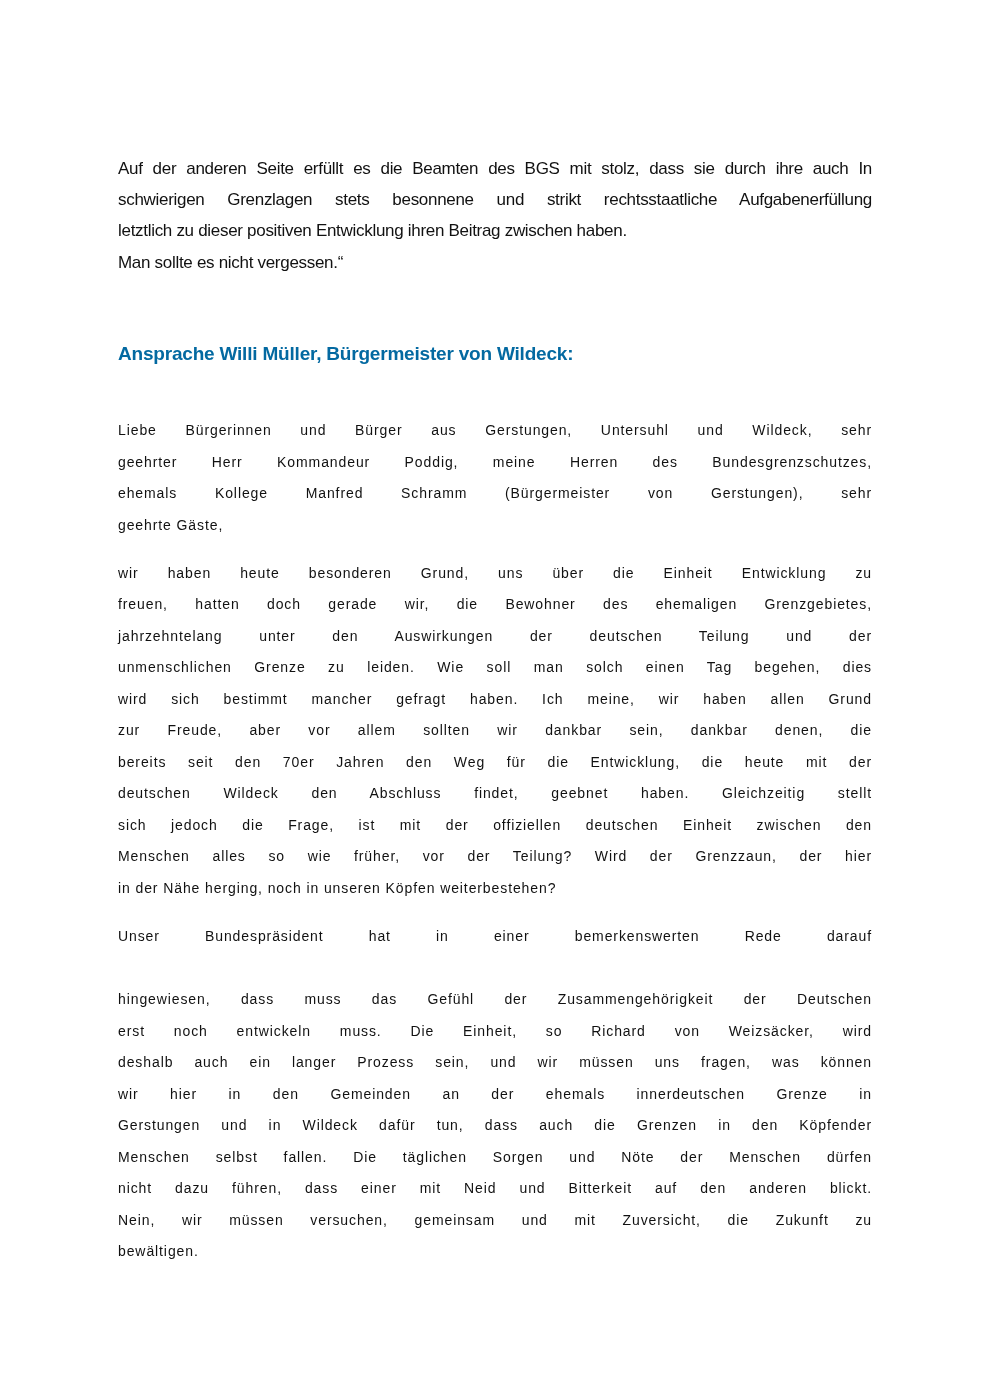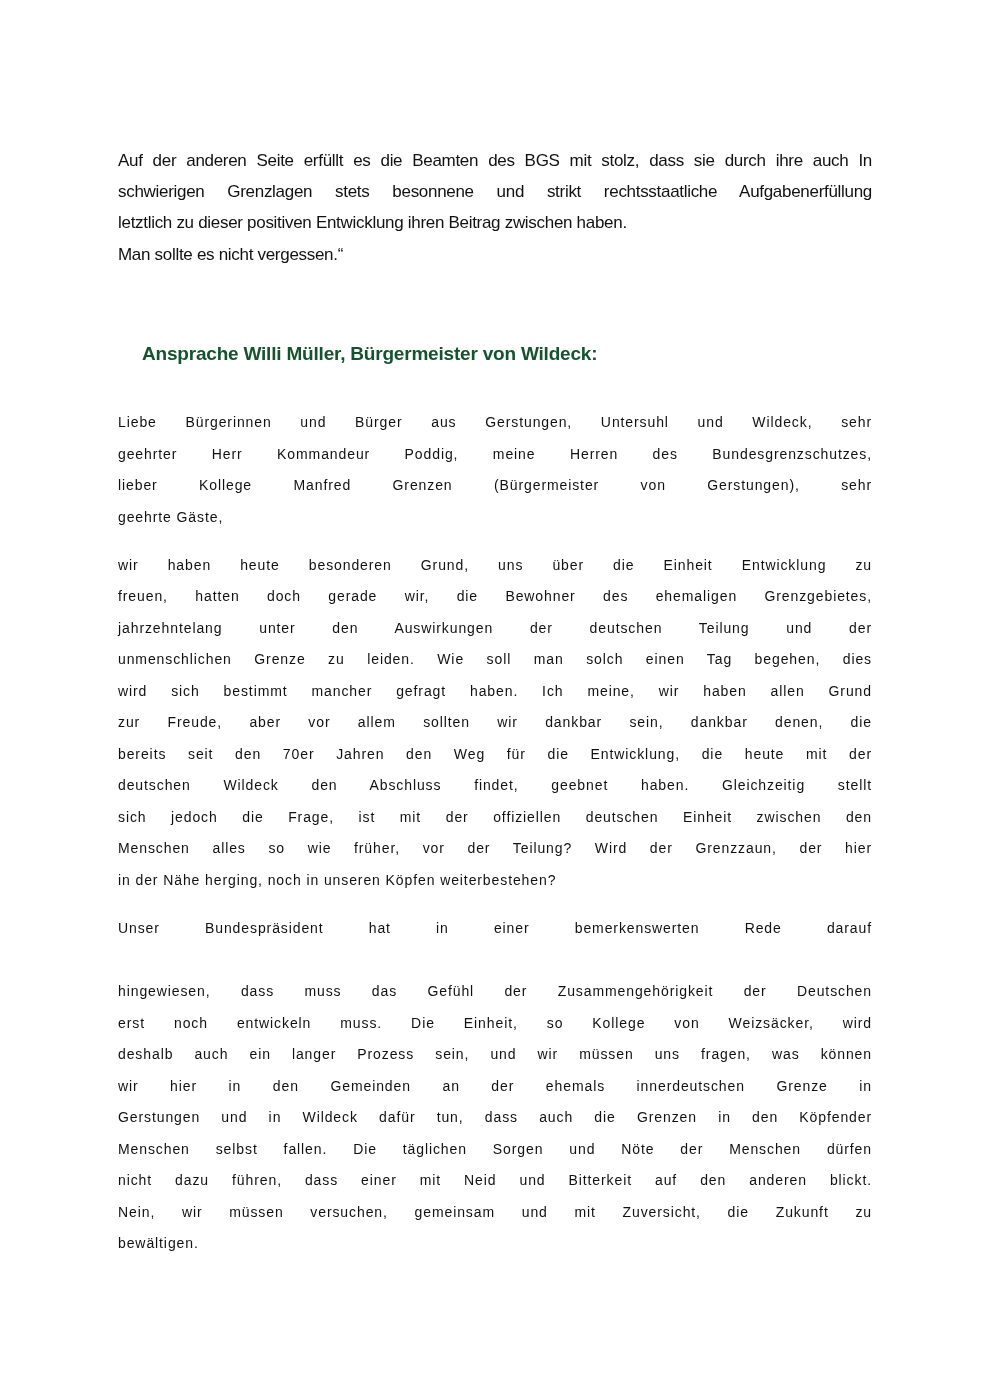--- a/index.html
+++ b/index.html
@@ -1,21 +1,21 @@
 <!DOCTYPE html>
 <html><head>
 <meta charset="utf-8">
 <style>
   html, body { margin: 0; padding: 0; background: #ffffff; }
   body { width: 990px; height: 1400px; position: relative; overflow: hidden; }
   .page { position: absolute; left: 118px; top: 0; width: 754px; }
   .line {
     position: absolute; left: 0; width: 754px; white-space: nowrap;
     font-family: "Liberation Sans", sans-serif; color: #111111;
-    text-align: justify; text-align-last: justify; line-height: 20px;
+    text-align: justify; text-align-last: justify; line-height: 20px; margin-top: 8px;
   }
   .line.last { text-align-last: left; }
   .p1 { font-size: 17px; letter-spacing: -0.3px; }
   .sp { font-size: 14px; letter-spacing: 0.9px; }
   .heading {
     position: absolute; left: 0; top: 343px; white-space: nowrap;
     font-family: "Liberation Sans", sans-serif; font-weight: bold;
     font-size: 19px; color: #0a0a9e; letter-spacing: -0.2px;
   }
 </style>
@@ -23,47 +23,47 @@
 <body>
 
 <div class="page">
   <div>
     <div class="line p1" style="top:151px">Auf der anderen Seite erfüllt es die Beamten des BGS mit stolz, dass sie durch ihre auch In</div>
     <div class="line p1" style="top:182px">schwierigen Grenzlagen stets besonnene und strikt rechtsstaatliche Aufgabenerfüllung</div>
     <div class="line p1 last" style="top:213px">letztlich zu dieser positiven Entwicklung ihren Beitrag zwischen haben.</div>
     <div class="line p1 last" style="top:245px">Man sollte es nicht vergessen.“</div>
   </div>
 
-  <div class="heading" style="color: #14532d; margin-left: 24px;">Ansprache Willi Müller, Bürgermeister von Wildeck:</div>
+  <div class="heading" style="color: #0369a1;">Ansprache Willi Müller, Bürgermeister von Wildeck:</div>
 
   <div>
     <div class="line sp" style="top:412px">Liebe Bürgerinnen und Bürger aus Gerstungen, Untersuhl und Wildeck, sehr</div>
     <div class="line sp" style="top:444px">geehrter Herr Kommandeur Poddig, meine Herren des Bundesgrenzschutzes,</div>
-    <div class="line sp" style="top:475px">lieber Kollege Manfred Grenzen (Bürgermeister von Gerstungen), sehr</div>
+    <div class="line sp" style="top:475px">ehemals Kollege Manfred Schramm (Bürgermeister von Gerstungen), sehr</div>
     <div class="line sp last" style="top:507px">geehrte Gäste,</div>
   </div>
 
   <div>
     <div class="line sp" style="top:555px">wir haben heute besonderen Grund, uns über die Einheit Entwicklung zu</div>
     <div class="line sp" style="top:586px">freuen, hatten doch gerade wir, die Bewohner des ehemaligen Grenzgebietes,</div>
     <div class="line sp" style="top:618px">jahrzehntelang unter den Auswirkungen der deutschen Teilung und der</div>
     <div class="line sp" style="top:649px">unmenschlichen Grenze zu leiden. Wie soll man solch einen Tag begehen, dies</div>
     <div class="line sp" style="top:681px">wird sich bestimmt mancher gefragt haben. Ich meine, wir haben allen Grund</div>
     <div class="line sp" style="top:712px">zur Freude, aber vor allem sollten wir dankbar sein, dankbar denen, die</div>
     <div class="line sp" style="top:744px">bereits seit den 70er Jahren den Weg für die Entwicklung, die heute mit der</div>
     <div class="line sp" style="top:775px">deutschen Wildeck den Abschluss findet, geebnet haben. Gleichzeitig stellt</div>
     <div class="line sp" style="top:807px">sich jedoch die Frage, ist mit der offiziellen deutschen Einheit zwischen den</div>
     <div class="line sp" style="top:838px">Menschen alles so wie früher, vor der Teilung? Wird der Grenzzaun, der hier</div>
     <div class="line sp last" style="top:870px">in der Nähe herging, noch in unseren Köpfen weiterbestehen?</div>
   </div>
 
   <div>
     <div class="line sp" style="top:918px">Unser Bundespräsident hat in einer bemerkenswerten Rede darauf</div>
     <div class="line sp" style="top:981px">hingewiesen, dass muss das Gefühl der Zusammengehörigkeit der Deutschen</div>
-    <div class="line sp" style="top:1013px">erst noch entwickeln muss. Die Einheit, so Kollege von Weizsäcker, wird</div>
+    <div class="line sp" style="top:1013px">erst noch entwickeln muss. Die Einheit, so Richard von Weizsäcker, wird</div>
     <div class="line sp" style="top:1044px">deshalb auch ein langer Prozess sein, und wir müssen uns fragen, was können</div>
     <div class="line sp" style="top:1076px">wir hier in den Gemeinden an der ehemals innerdeutschen Grenze in</div>
     <div class="line sp" style="top:1107px">Gerstungen und in Wildeck dafür tun, dass auch die Grenzen in den Köpfender</div>
     <div class="line sp" style="top:1139px">Menschen selbst fallen. Die täglichen Sorgen und Nöte der Menschen dürfen</div>
     <div class="line sp" style="top:1170px">nicht dazu führen, dass einer mit Neid und Bitterkeit auf den anderen blickt.</div>
     <div class="line sp" style="top:1202px">Nein, wir müssen versuchen, gemeinsam und mit Zuversicht, die Zukunft zu</div>
     <div class="line sp last" style="top:1233px">bewältigen.</div>
   </div>
 </div>
 

